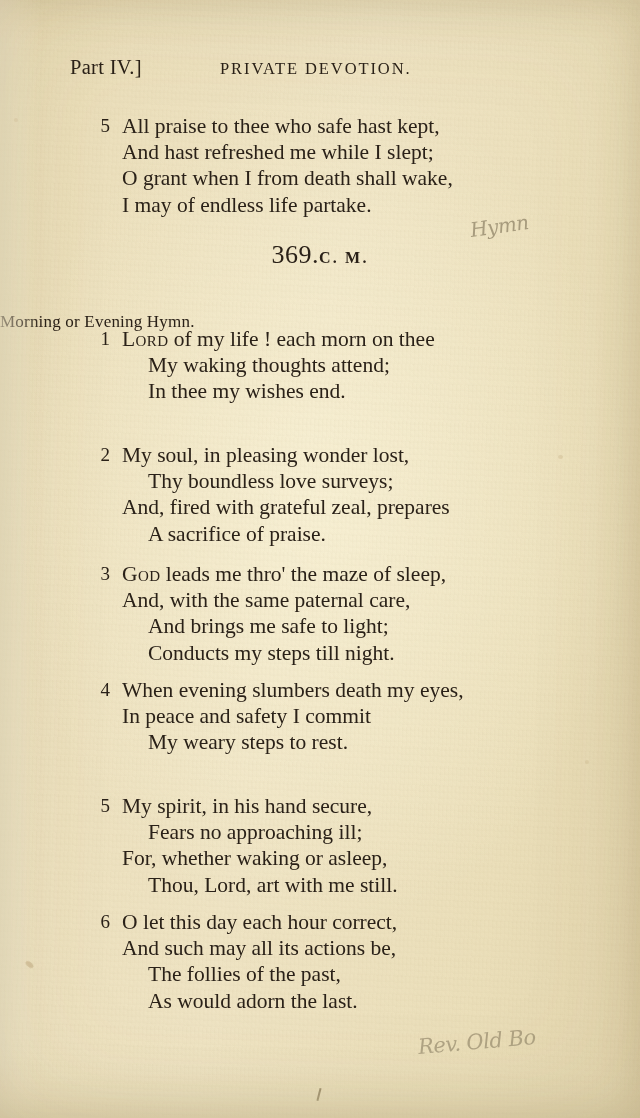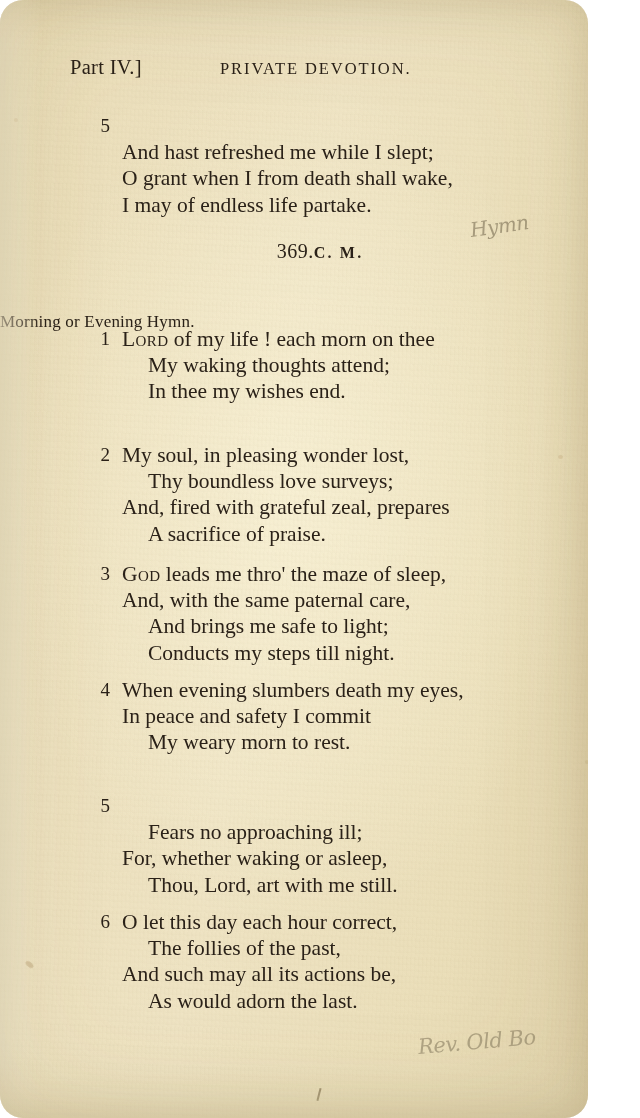--- a/index.html
+++ b/index.html
@@ -3,29 +3,28 @@
 <meta charset="utf-8">
 <style>
   html, body {
     margin: 0;
     padding: 0;
     background: #ffffff;
   }
 
   #page {
     position: relative;
-    width: 588px;
+    width: 640px;
     height: 1118px;
     overflow: hidden;
     background:
       radial-gradient(ellipse 70% 55% at 50% 45%, rgba(255,250,225,0.55) 0%, rgba(255,250,225,0) 70%),
       linear-gradient(100deg, #e6d9b2 0%, #ece0bd 16%, #efe4c4 46%, #ebdfba 78%, #e2d4ad 100%);
     font-family: "Liberation Serif", "DejaVu Serif", serif;
     color: #2a2118;
-    border-radius: 23px;
   }
 
   
   .grain {
     position: absolute;
     inset: 0;
     pointer-events: none;
     opacity: 0.5;
     background-image:
       repeating-linear-gradient(93deg, rgba(140,115,65,0.055) 0px, rgba(140,115,65,0) 2px, rgba(140,115,65,0) 4px),
@@ -118,21 +117,21 @@
   
   .hymn-head {
     position: absolute;
     left: 0;
     top: 240px;
     width: 640px;
     text-align: center;
     height: 34px;
   }
   .hymn-num {
-    font-size: 20px;
+    font-size: 26px;
     letter-spacing: 0.5px;
     vertical-align: baseline;
   }
   .hymn-metre {
     font-size: 16px;
     font-weight: bold;
     letter-spacing: 2.2px;
     vertical-align: baseline;
   }
   .hymn-sub {
@@ -197,20 +196,21 @@
   <div class="spot" style="left:585px; top:760px; width:4px; height:4px; opacity:0.35;"></div>
 
   <div class="runhead">
     <span class="runhead-part">Part IV.]</span>
     <span class="runhead-title">PRIVATE DEVOTION.</span>
   </div>
 
   <div class="stanza" style="top:113px;">
     <div class="vline">
       <span class="num">5</span>
+      <span class="txt">All praise to thee who safe hast kept,</span>
     </div>
     <div class="vline">
       <span class="txt">And hast refreshed me while I slept;</span>
     </div>
     <div class="vline">
       <span class="txt">O grant when I from death shall wake,</span>
     </div>
     <div class="vline">
       <span class="txt">I may of endless life partake.</span>
     </div>
@@ -268,49 +268,50 @@
 
   <div class="stanza" style="top:677px;">
     <div class="vline">
       <span class="num">4</span>
       <span class="txt">When evening slumbers death my eyes,</span>
     </div>
     <div class="vline">
       <span class="txt">In peace and safety I commit</span>
     </div>
     <div class="vline ind">
-      <span class="txt">My weary morn to rest.</span>
+      <span class="txt">My weary steps to rest.</span>
     </div>
   </div>
 
   <div class="stanza" style="top:793px;">
     <div class="vline">
       <span class="num">5</span>
+      <span class="txt">My spirit, in his hand secure,</span>
     </div>
     <div class="vline ind">
       <span class="txt">Fears no approaching ill;</span>
     </div>
     <div class="vline">
       <span class="txt">For, whether waking or asleep,</span>
     </div>
     <div class="vline ind">
       <span class="txt">Thou, Lord, art with me still.</span>
     </div>
   </div>
 
   <div class="stanza" style="top:909px;">
     <div class="vline">
       <span class="num">6</span>
       <span class="txt">O let this day each hour correct,</span>
     </div>
+    <div class="vline">
+      <span class="txt">And such may all its actions be,</span>
+    </div>
     <div class="vline ind">
       <span class="txt">The follies of the past,</span>
-    </div>
-    <div class="vline">
-      <span class="txt">And such may all its actions be,</span>
     </div>
     <div class="vline ind">
       <span class="txt">As would adorn the last.</span>
     </div>
   </div>
 
   <div class="pencil" id="pencil-top">Hymn</div>
   <div class="pencil" id="pencil-bottom">Rev. Old Bo</div>
   <div id="tick-mark"></div>
 

